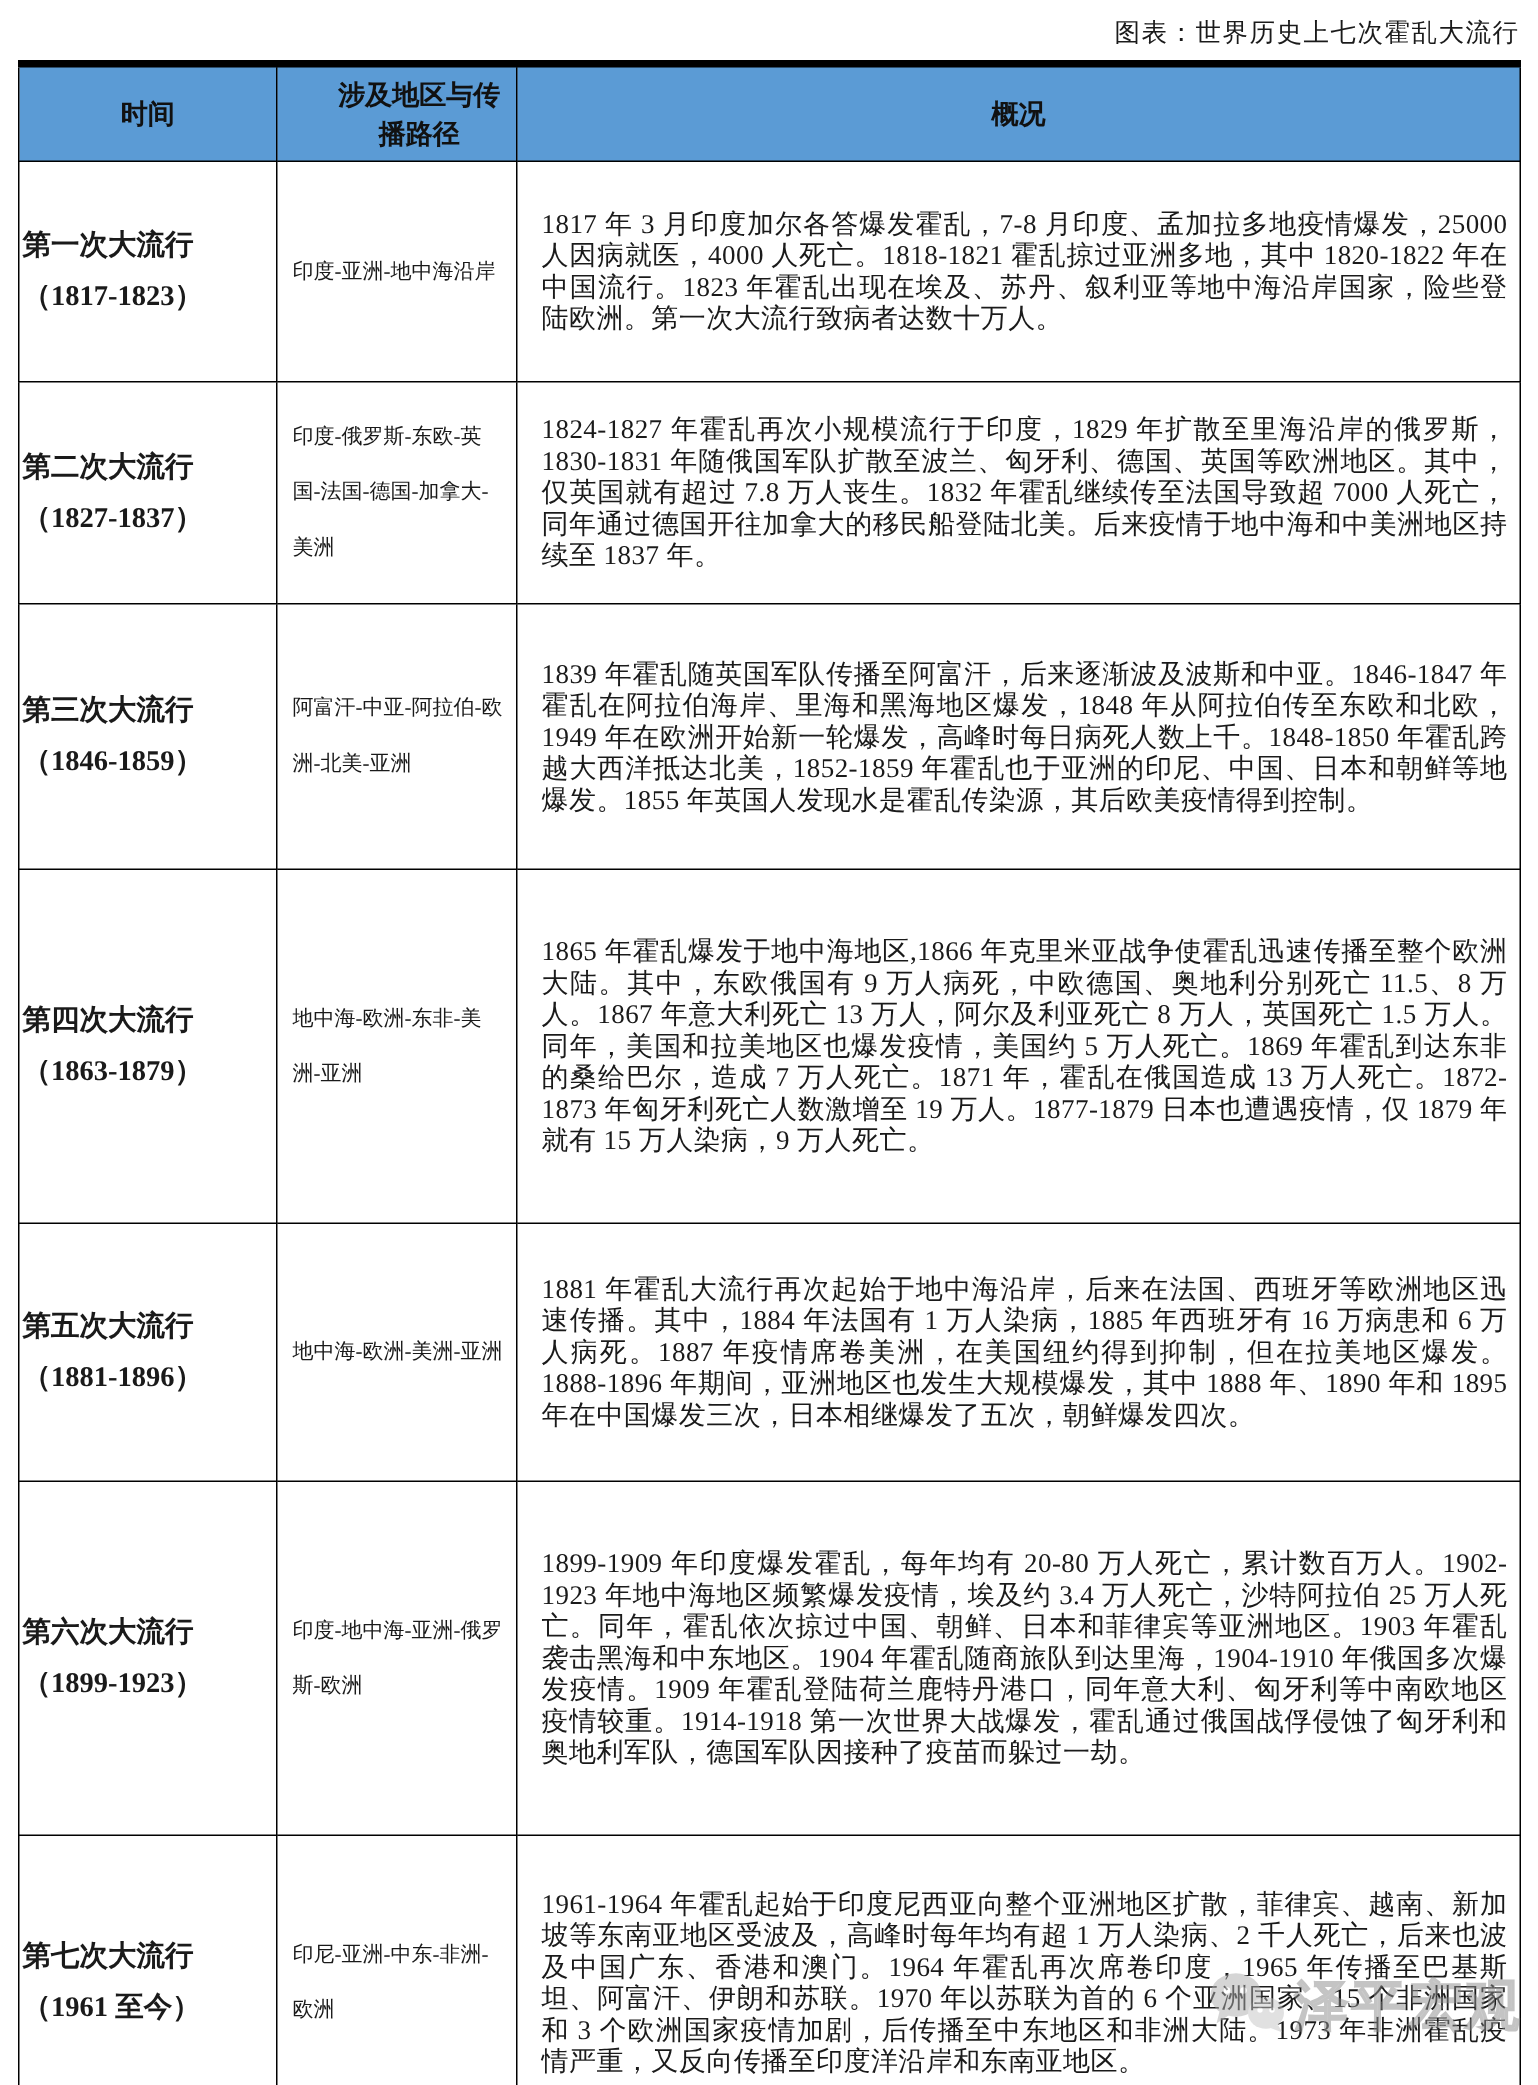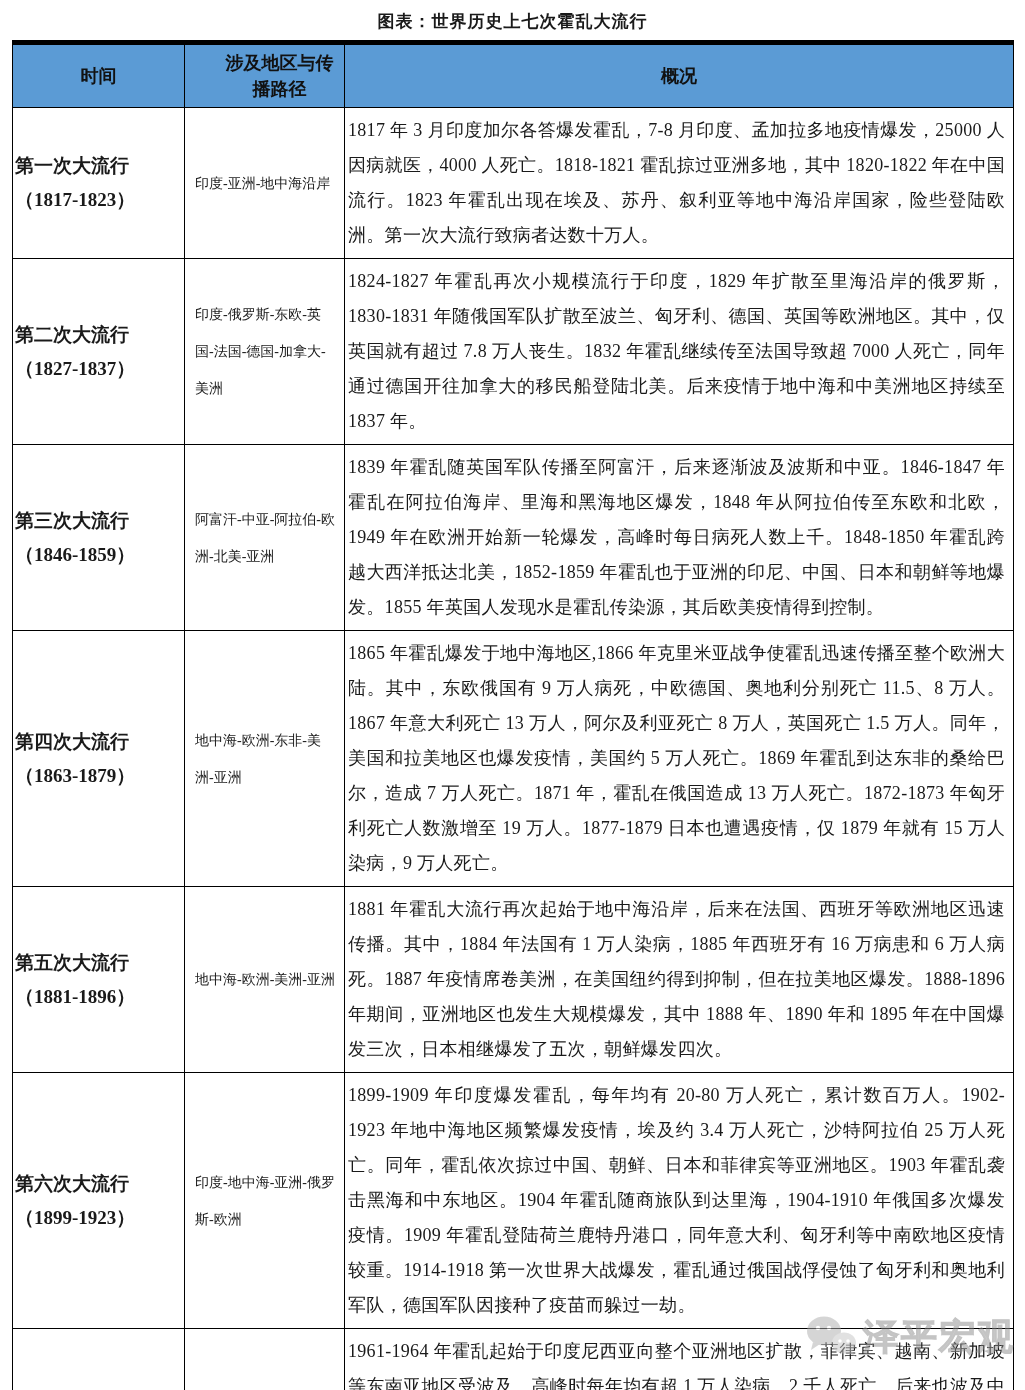--- a/index.html
+++ b/index.html
@@ -6,23 +6,23 @@
   body{
     width:1025px;height:1390px;
     background:#ffffff;
     font-family:"Liberation Serif","DejaVu Serif",serif;
     color:#1a1a1a;
     position:relative;
     overflow:hidden;
   }
   .sheet{position:absolute;left:12px;top:8px;width:1001px;}
   .chart-title{
-    text-align:center;
+    text-align:right;
     font-size:17px;
-    font-weight:bold;
+    font-weight:normal;
     letter-spacing:1px;
     padding:2px 0 7px 0;
   }
   table.pandemic{
     border-collapse:collapse;
     width:1001px;
     table-layout:fixed;
     border-top:5px solid #000;
     border-bottom:4px solid #000;
     border-left:1.5px solid #000;
@@ -50,22 +50,22 @@
     padding:4px 2px;
   }
   td.route{
     font-size:14px;
     line-height:37px;
     padding:4px 6px 4px 10px;
     text-align:left;
   }
   td.summary{
     font-size:18px;
-    line-height:35px;
-    padding:5px 8px 5px 3px;
+    line-height:21px;
+    padding:5px 8px 5px 16px;
     text-align:justify;
     letter-spacing:0.3px;
   }
   tbody tr:nth-child(1) td{height:136px;}
   tbody tr:nth-child(2) td{height:137px;}
   tbody tr:nth-child(3) td{height:166px;}
   tbody tr:nth-child(4) td{height:225px;}
   tbody tr:nth-child(5) td{height:161px;}
   tbody tr:nth-child(6) td{height:225px;}
   tbody tr:nth-child(7) td{height:185px;}

